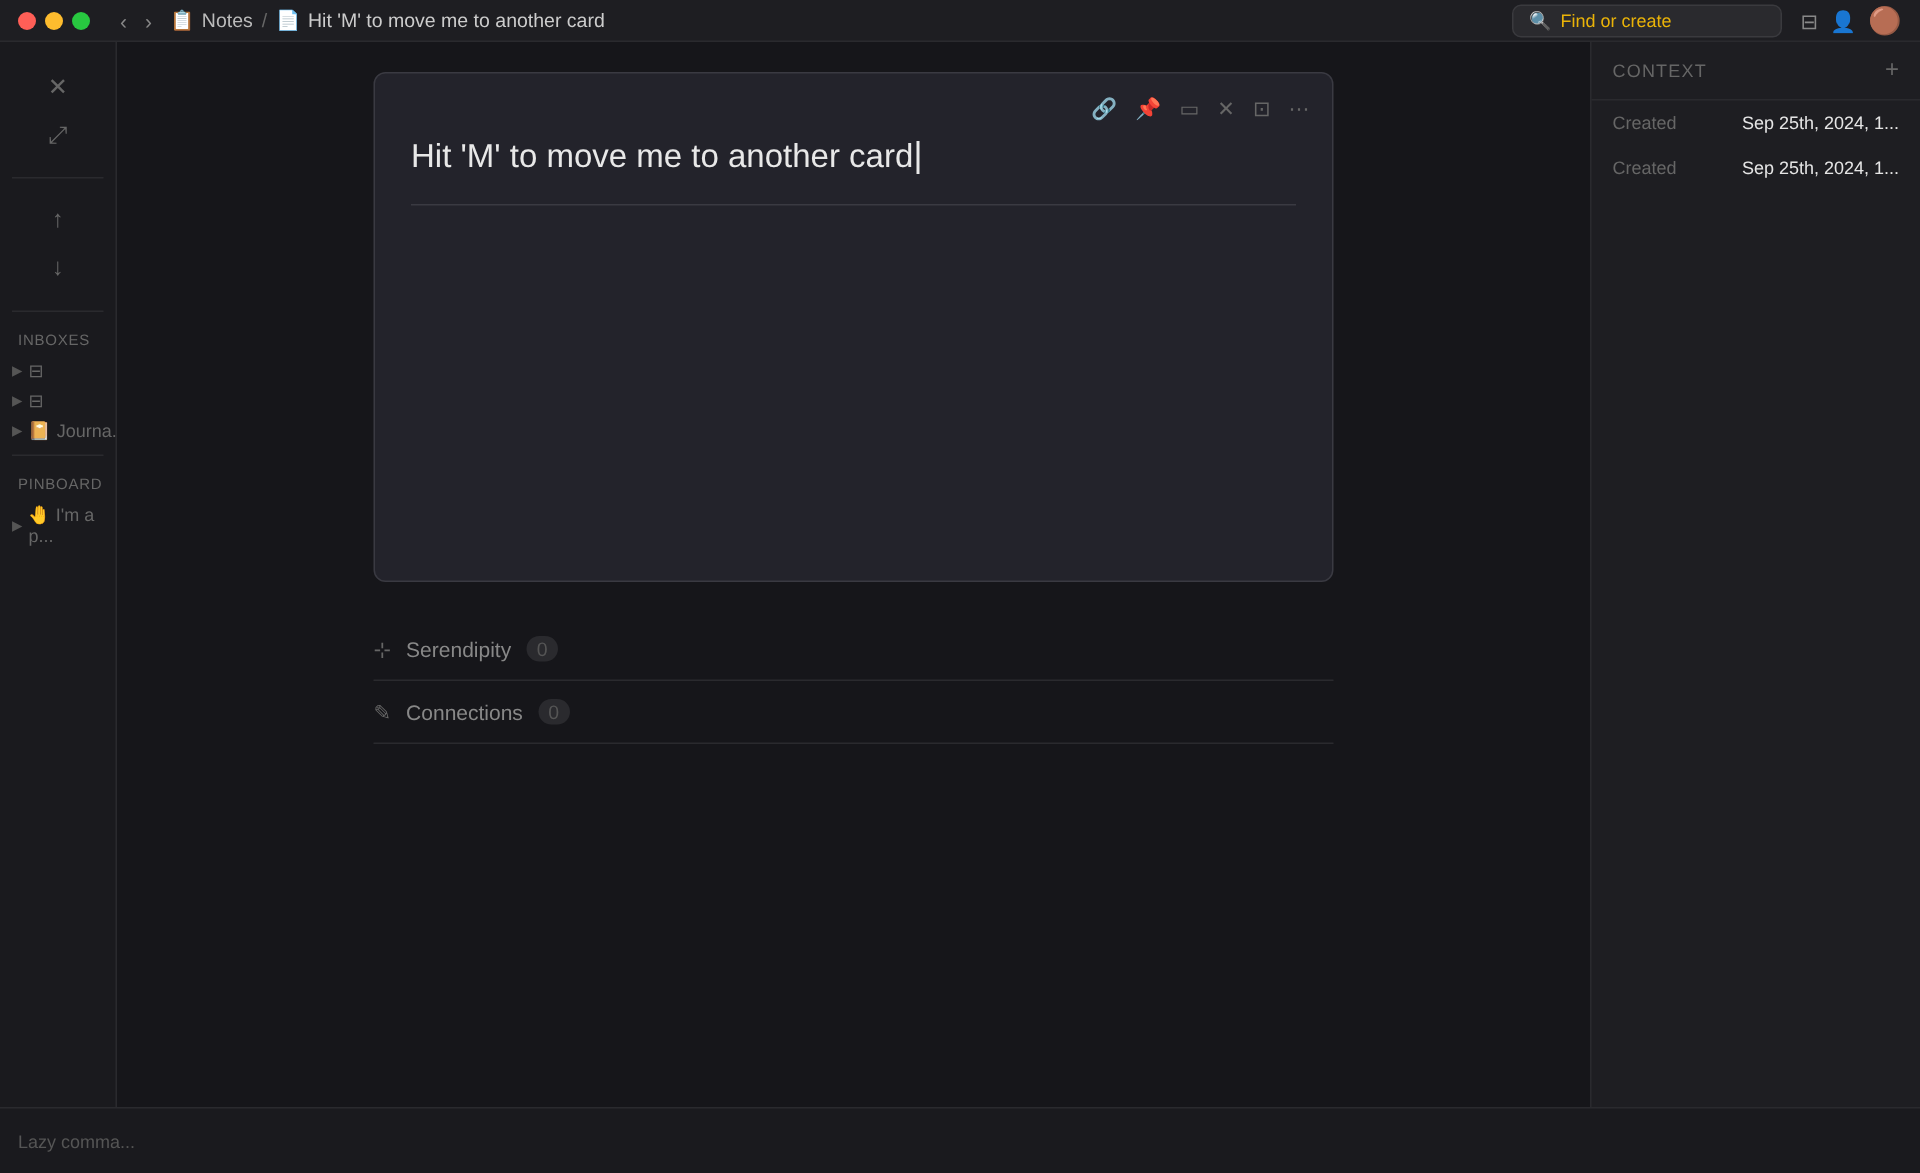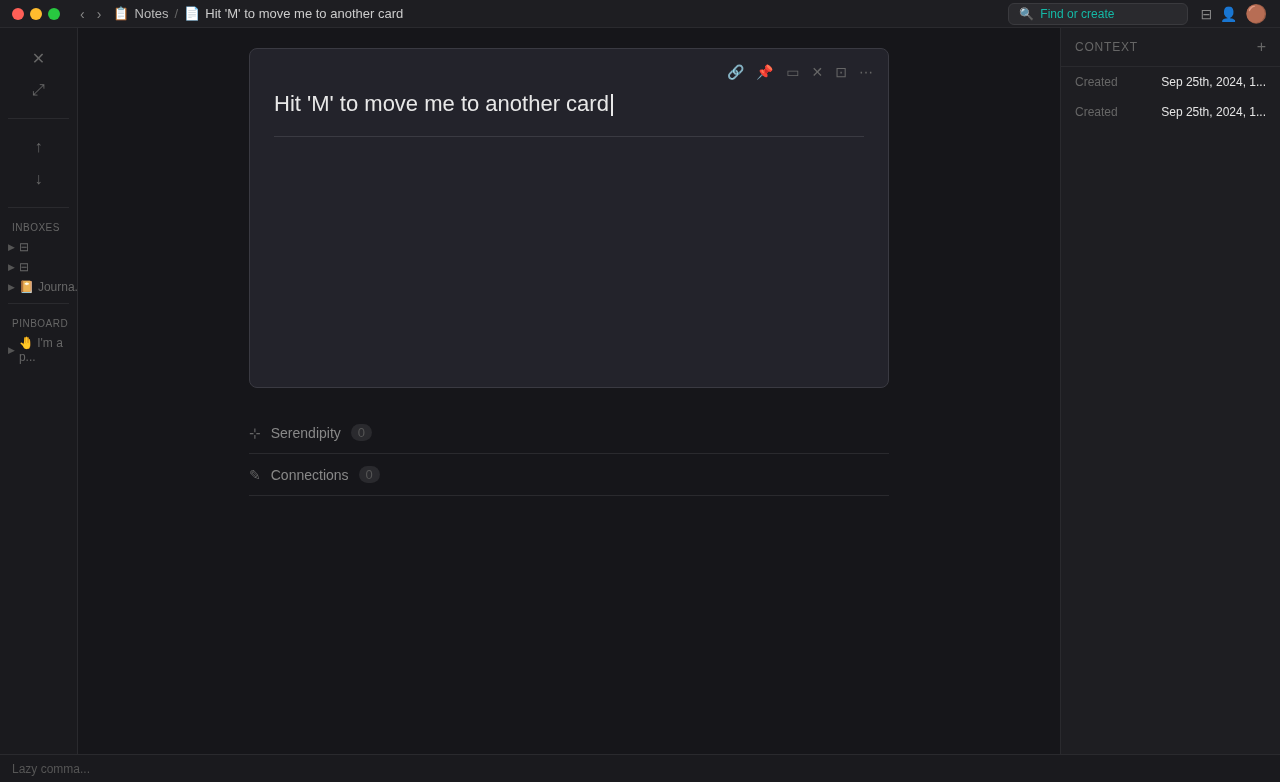--- a/index.html
+++ b/index.html
@@ -336,21 +336,21 @@
 
     .context-row-value {
       font-size: 12px;
       color: #e5e5e5;
       flex: 1;
       text-align: right;
     }
 
     
     .bottom-bar {
-      height: 28px;
+      height: 44px;
       background: #1a1a1e;
       border-top: 1px solid #2a2a2e;
       display: flex;
       align-items: center;
       padding: 0 12px;
       font-size: 12px;
       color: #555;
       flex-shrink: 0;
     }
 
@@ -393,21 +393,21 @@
     <span class="breadcrumb-sep">/</span>
     <div class="breadcrumb-current">
       <span style="font-size:13px;">📄</span>
       <span>Hit 'M' to move me to another card</span>
     </div>
   </div>
 
   <div class="titlebar-right">
     <div class="search-bar">
       <span style="color:#666;">🔍</span>
-      <span style="font-size:12px;color:#14b8a6;">Find or create</span>
+      <span style="font-size:12px;color:#eab308;">Find or create</span>
     </div>
     <div class="titlebar-icons">
       <span class="titlebar-icon">⊟</span>
       <span class="titlebar-icon">👤</span>
       <span class="titlebar-icon" style="font-size:18px;">🟤</span>
     </div>
   </div>
 </div>
 
 <div class="app-body">

